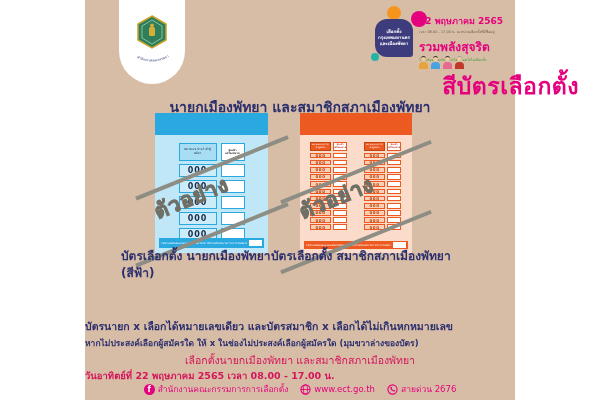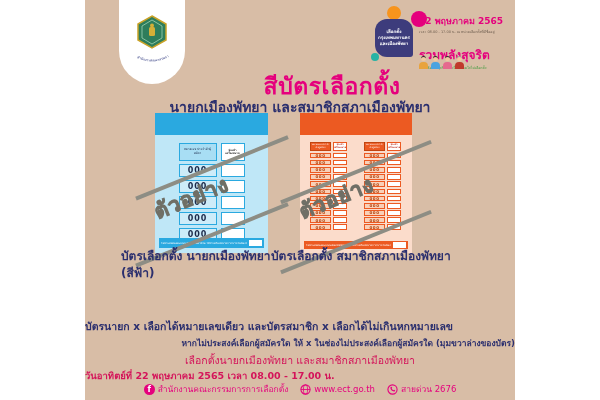--- a/index.html
+++ b/index.html
@@ -23,29 +23,29 @@
   .c{position:absolute;border-radius:50%}
   .c.orange{left:14px;top:0;width:14px;height:14px;background:#f7941d}
   .c.pink{left:38px;top:5px;width:16px;height:16px;background:var(--magenta)}
   .c.teal{left:-2px;top:47px;width:8px;height:8px;background:#27b3a4}
   .bubble{position:absolute;left:2px;top:13px;width:38px;height:38px;background:#3d3c7c;
           border-radius:12px 12px 3px 12px;color:#fff;font-size:4.5px;line-height:1.3;
           display:flex;align-items:center;justify-content:center;text-align:center;padding:3px;font-weight:700}
   .cright{position:absolute;left:46px;top:8px;width:96px}
   .cdate{font-size:9px;font-weight:800;color:var(--magenta);white-space:nowrap}
   .csub{font-size:3.5px;color:#6b5b4d;margin-top:1px;white-space:nowrap}
-  .cslogan{font-size:12px;font-weight:800;color:var(--magenta);margin-top:10px;white-space:nowrap}
+  .cslogan{font-size:12px;font-weight:800;color:var(--magenta);margin-top:2px;white-space:nowrap}
   .csub.green{color:#3a9a3a}
   .people{position:absolute;left:46px;top:50px;display:flex;gap:3px}
   .person{width:9px;height:14px;display:flex;flex-direction:column;align-items:center}
   .phead{width:5px;height:5px;border-radius:50%;background:#f2c9a0;border-top:1.6px solid var(--hair)}
   .pbody{width:9px;height:7px;border-radius:4px 4px 0 0;background:var(--shirt);margin-top:1px}
 
   
-  .title{position:absolute;top:68px;left:0;width:494px;text-align:center;
+  .title{position:absolute;top:68px;left:0;width:494px;text-align:right;
          font-size:23px;font-weight:800;color:var(--magenta);letter-spacing:.5px}
   .subtitle{position:absolute;top:96px;left:0;width:430px;text-align:center;
          font-size:14px;font-weight:700;color:var(--navy)}
 
   
   .ballot{position:absolute;top:113px;height:140px}
   .ballot.blue{left:70px;width:113px;background:var(--blueBody)}
   .ballot.orange{left:215px;width:112px;background:var(--orangeBody)}
   .bhead{height:22px;width:100%}
   .blue .bhead{background:var(--blue)}
@@ -87,21 +87,21 @@
   .orange .wm .s1{top:42%}.orange .wm .s2{top:84%}
   .wtext{position:absolute;left:8%;top:49%;transform:rotate(-22deg);font-size:21px;font-weight:800;
          color:rgba(111,111,102,0.18);-webkit-text-stroke:1px var(--wm);letter-spacing:1px;white-space:nowrap}
 
   
   .cap{position:absolute;top:248px;width:180px;color:var(--navy);font-weight:700;font-size:12px;line-height:1.4}
   .cap1{left:36px}.cap2{left:186px}
   .bigline{position:absolute;top:286px;left:0;width:430px;text-align:center;
            font-size:17px;font-weight:800;color:var(--navy)}
   .l1{position:absolute;top:318px;left:0;width:430px;text-align:left;font-size:10.5px;font-weight:700;color:var(--navy)}
-  .l2{position:absolute;top:336px;left:0;width:430px;text-align:right;font-size:8.5px;font-weight:600;color:var(--navy)}
+  .l2{position:absolute;top:336px;left:0;width:430px;text-align:left;font-size:8.5px;font-weight:600;color:var(--navy)}
   .l3{position:absolute;top:352px;left:0;width:430px;text-align:center;font-size:10.5px;font-weight:400;color:var(--crimson)}
   .l4{position:absolute;top:368px;left:0;width:507px;text-align:left;font-size:9.5px;font-weight:700;color:var(--crimson)}
 
   
   .pfooter{position:absolute;top:382px;left:0;width:430px;display:flex;justify-content:center;align-items:center;gap:12px;
            color:var(--magenta);font-size:8.5px}
   .fitem{display:flex;align-items:center;gap:3px}
   .fb{width:11px;height:11px;border-radius:50%;background:var(--magenta);color:#fff;font-weight:700;
       font-size:8px;display:flex;align-items:center;justify-content:center}
   .fring{width:11px;height:11px;display:block}

